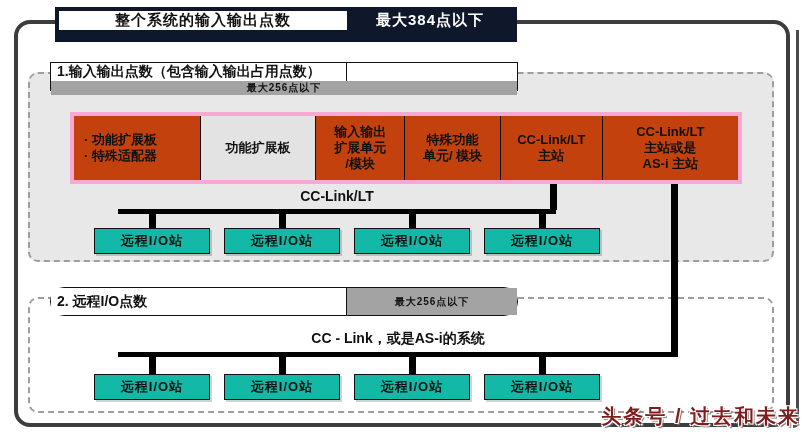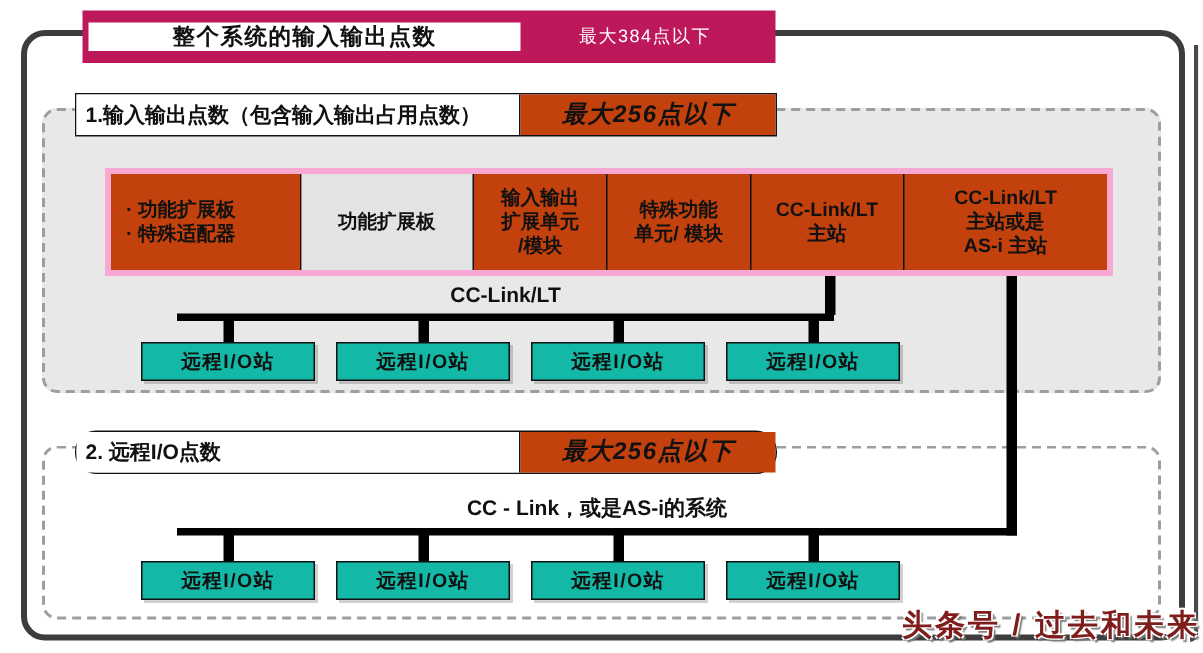--- a/index.html
+++ b/index.html
@@ -21,60 +21,60 @@
   .outer-frame-echo {
     left: 793px; top: 30px; width: 6px; height: 398px;
     border-right: 3px solid #4a4a4a;
     border-bottom: 3px solid #4a4a4a;
     border-bottom-right-radius: 14px;
   }
 
   
   .top-banner {
     left: 55px; top: 7px; width: 462px; height: 35px;
-    background: #be185d; display: flex; align-items: center;
+    background: #0f172a; display: flex; align-items: flex-start;
     padding: 4px; z-index: 6;
   }
   .top-banner-left {
     background: #ffffff; width: 288px;
     display: flex; align-items: center; justify-content: center;
     font-size: 15px; font-weight: bold; letter-spacing: 1px;
   }
   .top-banner-right {
     flex: 1; color: #ffffff;
     display: flex; align-items: center; justify-content: center;
-    font-size: 12px; font-weight: normal; letter-spacing: 1px;
+    font-size: 15px; font-weight: bold; letter-spacing: 1px;
   }
 
   
   .container {
     left: 28px; width: 746px;
     border: 2px dashed #9e9e9e; border-radius: 10px;
   }
   .container.c1 { top: 72px; height: 190px; background: #e8e8e8; }
   .container.c2 { top: 297px; height: 116px; background: #ffffff; }
 
   
   .section-header {
     left: 50px; width: 468px; height: 29px;
     display: flex; align-items: stretch; z-index: 5;
     background: #ffffff; border: 1.5px solid #111;
   }
-  .section-header.h1 { top: 62px; }
+  .section-header.h1 { top: 62px; flex-direction: column; }
   .section-header.h2 { top: 287px; border-radius: 14px; }
   .section-title {
     width: 296px; display: flex; align-items: center;
     padding-left: 6px; font-size: 14px; font-weight: bold;
     background: #ffffff; border-right: 1.5px solid #111;
     white-space: nowrap;
   }
   .section-limit {
-    flex: 1; background: #c2410c;
+    flex: 1; background: #a3a3a3;
     display: flex; align-items: center; justify-content: center;
-    font-size: 16px; font-weight: bold; letter-spacing: 1px; font-style: italic;
+    font-size: 10px; font-weight: bold; letter-spacing: 1px;
   }
 
   
   .device-table {
     left: 70px; top: 112px; width: 672px; height: 72px;
     display: flex; background: #c2410c;
     border: 4px solid #f9a8d4; z-index: 4;
   }
   .device-cell {
     display: flex; align-items: center; justify-content: center;

